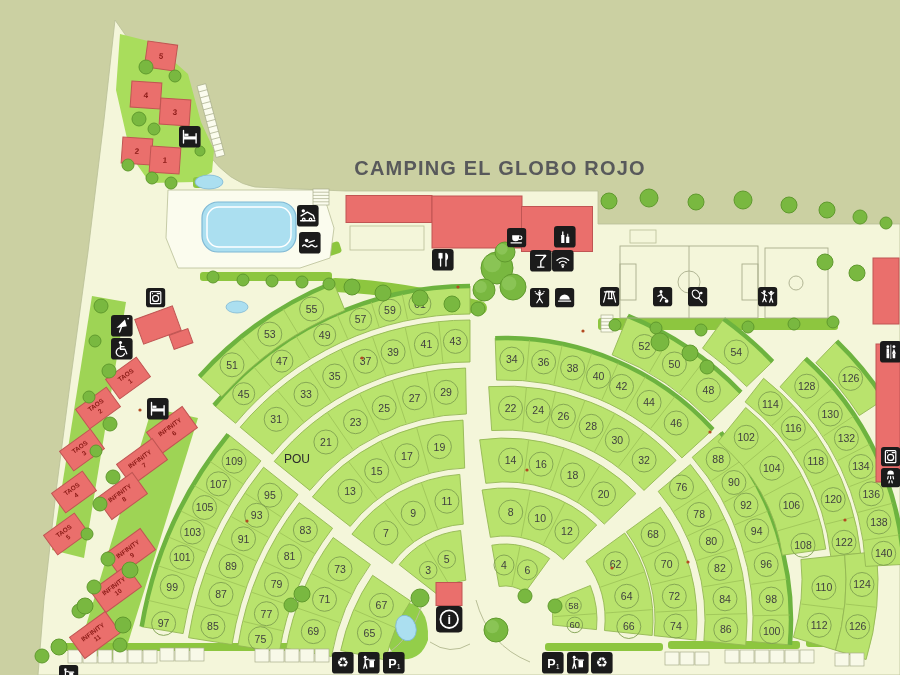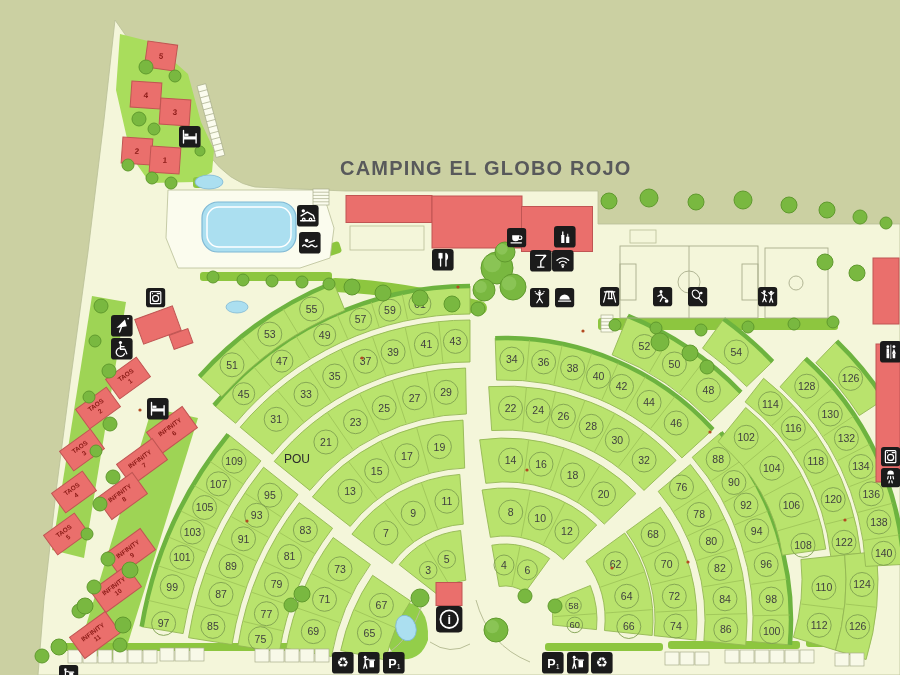--- a/index.html
+++ b/index.html
@@ -1,19 +1,19 @@
 <!DOCTYPE html>
 <html><head>
 <meta charset="utf-8">
 <style>
   html,body{margin:0;padding:0;}
   body{width:900px;height:675px;overflow:hidden;background:#cbd0a2;font-family:"Liberation Sans",sans-serif;}
   .stage{position:relative;width:900px;height:675px;}
   svg{position:absolute;left:0;top:0;}
-  .map-title{position:absolute;top:157px;left:340px;width:320px;
+  .map-title{position:absolute;top:157px;left:340px;width:320px;text-align:center;
     font-size:20px;font-weight:600;letter-spacing:1.2px;color:#58595b;}
   .s{fill:none;stroke:#fff;stroke-width:1.5;stroke-linecap:round;stroke-linejoin:round;}
   .f{fill:#fff;stroke:none;}
   text{font-family:"Liberation Sans",sans-serif;}
 </style>
 </head>
 <body>
 
 <div class="stage">
   <svg id="map" width="900" height="675" viewBox="0 0 900 675">

